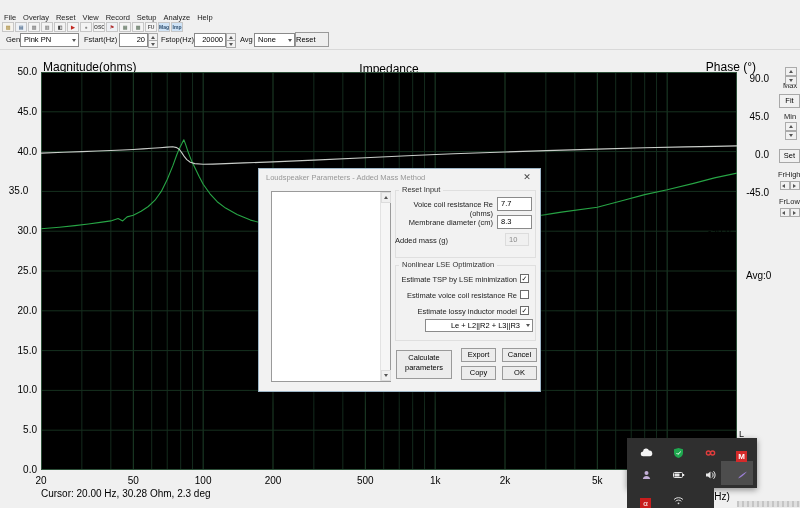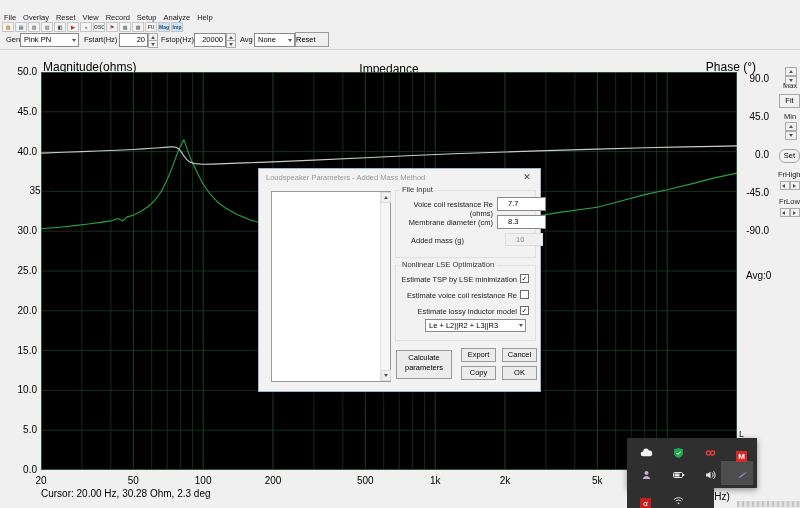--- a/index.html
+++ b/index.html
@@ -47,24 +47,24 @@
   .dialog{position:absolute;left:258px;top:146px;width:281px;height:222px;background:#f2f2f2;border:1px solid #9eb6c8;box-shadow:3px 4px 10px rgba(0,0,0,0.45);z-index:30;margin-top:22px;}
   .dlg-title{position:absolute;left:7px;top:4px;font-size:7.5px;color:#979797;}
   .dlg-close{position:absolute;right:0;top:0;width:26px;height:17px;text-align:center;font-size:9px;line-height:17px;color:#444;}
   .paramsbox{position:absolute;left:12px;top:22px;width:118px;height:189px;background:#fff;border:1px solid #9a9a9a;}
   .paramsbox pre{margin:0;padding:3px 4px;font-family:"Liberation Sans",sans-serif;font-size:7.5px;line-height:9.7px;white-space:pre;}
   .pscroll{position:absolute;right:0;top:0;bottom:0;width:9px;background:#f6f6f6;border-left:1px solid #e3e3e3;}
   .psb{position:absolute;left:0;width:8px;height:9px;background:#f0f0f0;border:1px solid #dcdcdc;}
   .gframe{position:absolute;border:1px solid #dfdfdf;}
   .glabel{position:absolute;font-size:7.5px;color:#333;background:#f2f2f2;padding:0 3px;}
   .dlabel{position:absolute;font-size:7.5px;color:#222;}
-  .dedit{position:absolute;background:#fff;border:1px solid #8a8a8a;font-size:7.5px;line-height:12px;padding:0 10px;}
+  .dedit{position:absolute;background:#fff;border:1px solid #8a8a8a;font-size:7.5px;line-height:12px;padding:0 3px;}
   .dedit.dis{background:#f0f0f0;border:1px solid #dcdcdc;color:#8a8a8a;}
   .chk{position:absolute;width:7px;height:7px;background:#fff;border:1px solid #6a6a6a;font-size:7px;line-height:7px;text-align:center;color:#111;}
-  .dcombo{position:absolute;background:#fff;border:1px solid #8a8a8a;font-size:7.5px;line-height:11px;padding:0 12px 0 3px;height:11px;}
+  .dcombo{position:absolute;background:#fff;border:1px solid #8a8a8a;font-size:7.5px;line-height:11px;padding:0 12px 0 10px;height:11px;text-align:right;}
   .dbtn{position:absolute;background:#ececec;border:1px solid #9a9a9a;font-size:7.5px;text-align:center;}
   
   .tray1{position:absolute;left:627px;top:438px;width:130px;height:50px;background:#2f2f2f;box-shadow:0 2px 6px rgba(0,0,0,.4);z-index:40;}
   .tray2{position:absolute;left:627px;top:488px;width:87px;height:20px;background:#2f2f2f;z-index:40;}
   .tcell{position:absolute;width:13px;height:12px;}
   .hicell{position:absolute;left:94px;top:23px;width:32px;height:24px;background:#4d4d4d;}
   .sq{display:inline-block;width:11px;height:11px;font-size:8px;line-height:11px;text-align:center;color:#fff;font-weight:bold;}
   .sq.red{background:#d42a2a;} .sq.red2{background:#c81d1d;font-weight:normal;}
   .smudge{position:absolute;left:737px;top:501px;width:63px;height:6px;opacity:.5;background:repeating-linear-gradient(90deg,#9a9a9a 0 2px,#cfcfcf 2px 5px);z-index:41;}
 </style>
@@ -150,33 +150,33 @@
         <rect x="0.5" y="0.5" width="695" height="397" fill="none" stroke="#2c4f38"></rect>
         <polyline points="0.0,156.8 18.4,155.2 33.9,153.6 47.4,152.0 59.2,150.4 69.8,148.9 77.1,146.5 81.7,148.9 86.1,144.9 92.3,143.3 100.1,139.3 107.3,134.5 114.0,128.2 120.3,119.4 126.2,107.5 131.8,93.9 135.8,82.8 138.4,76.4 140.9,71.6 142.8,67.7 144.6,72.4 147.0,79.6 150.4,88.4 153.8,95.5 158.0,104.3 162.2,112.2 169.0,121.8 176.2,129.7 184.6,136.1 196.1,142.5 209.5,148.1 221.4,151.2 232.0,153.6 254.5,156.8 272.9,158.4 301.8,159.2 324.3,159.2 358.2,157.6 394.2,155.2 428.1,152.8 464.0,149.6 490.4,144.9 520.4,140.1 556.3,135.3 582.8,128.2 603.7,122.6 626.2,117.8 652.6,111.4 673.5,105.9 696.0,101.1" fill="none" stroke="#27a445" stroke-width="1.1" stroke-linejoin="round"></polyline>
         <polyline points="0.0,81.1 22.5,80.3 40.9,79.6 56.4,79.0 69.8,78.5 81.7,78.0 92.3,77.5 101.9,76.9 110.7,76.3 118.8,75.7 126.2,75.1 131.8,74.7 135.8,75.6 138.4,77.5 140.9,80.9 143.4,84.7 145.8,87.6 149.3,90.2 153.8,91.6 162.2,92.3 171.8,92.1 184.6,91.6 203.0,90.9 218.5,90.4 232.0,89.9 272.9,88.1 324.3,85.7 371.7,83.5 412.5,81.8 464.0,80.0 504.9,78.6 556.3,77.1 603.7,75.8 644.5,74.9 673.5,74.4 696.0,73.9" fill="none" stroke="#c9cdc9" stroke-width="1.1" stroke-linejoin="round"></polyline>
       </svg>
   </div>
 
   <div id="ticks">
       <span class="tick" style="left: 0px; top: 66px; width: 37px; text-align: right;">50.0</span>
       <span class="tick" style="left: 0px; top: 105.8px; width: 37px; text-align: right;">45.0</span>
       <span class="tick" style="left: 0px; top: 145.6px; width: 37px; text-align: right;">40.0</span>
-      <span class="tick" style="left: 0px; top: 185.4px; width: 37px; text-align: right; margin-left: 12px;">35.0</span>
+      <span class="tick" style="left: 0px; top: 185.4px; width: 37px; text-align: center;">35.0</span>
       <span class="tick" style="left: 0px; top: 225.2px; width: 37px; text-align: right;">30.0</span>
       <span class="tick" style="left: 0px; top: 265px; width: 37px; text-align: right;">25.0</span>
       <span class="tick" style="left: 0px; top: 304.8px; width: 37px; text-align: right;">20.0</span>
       <span class="tick" style="left: 0px; top: 344.6px; width: 37px; text-align: right;">15.0</span>
       <span class="tick" style="left: 0px; top: 384.4px; width: 37px; text-align: right;">10.0</span>
       <span class="tick" style="left: 0px; top: 424.2px; width: 37px; text-align: right;">5.0</span>
       <span class="tick" style="left: 0px; top: 464px; width: 37px; text-align: right;">0.0</span>
       <span class="tick" style="left: 740px; top: 73px; width: 29px; text-align: right;">90.0</span>
       <span class="tick" style="left: 740px; top: 111px; width: 29px; text-align: right;">45.0</span>
       <span class="tick" style="left: 740px; top: 149px; width: 29px; text-align: right;">0.0</span>
       <span class="tick" style="left: 740px; top: 187px; width: 29px; text-align: right;">-45.0</span>
-      <span class="tick" style="left: 740px; top: 225px; width: 29px; text-align: right;">-90.0</span>
+      <span class="tick" style="left: 708px; top: 225px; width: 29px; text-align: left;">-90.0</span>
       <span class="tick" style="left: 41px; top: 475px; transform: translateX(-50%);">20</span>
       <span class="tick" style="left: 133.322px; top: 475px; transform: translateX(-50%);">50</span>
       <span class="tick" style="left: 203.161px; top: 475px; transform: translateX(-50%);">100</span>
       <span class="tick" style="left: 273px; top: 475px; transform: translateX(-50%);">200</span>
       <span class="tick" style="left: 365.322px; top: 475px; transform: translateX(-50%);">500</span>
       <span class="tick" style="left: 435.161px; top: 475px; transform: translateX(-50%);">1k</span>
       <span class="tick" style="left: 505px; top: 475px; transform: translateX(-50%);">2k</span>
       <span class="tick" style="left: 597.322px; top: 475px; transform: translateX(-50%);">5k</span>
       <span class="tick" style="left: 667.161px; top: 475px; transform: translateX(-50%);">10k</span>
       <span class="tick" style="left: 737px; top: 475px; transform: translateX(-50%);">20k</span>
@@ -198,21 +198,21 @@
       <i class="tri-dn" style="left:2.5px;top:2px;"></i>
     </span>
   <span class="rp-btn" style="left:779px;top:94px;width:19px;height:12px;">Fit</span>
   <span class="rp-label" style="left:784px;top:112px;">Min</span>
   <span class="rp-sbtn" style="left:785px;top:122px;">
       <i class="tri-up" style="left:2.5px;top:2px;"></i>
     </span>
   <span class="rp-sbtn" style="left:785px;top:131px;">
       <i class="tri-dn" style="left:2.5px;top:2px;"></i>
     </span>
-  <span class="rp-btn" style="left:779px;top:149px;width:19px;height:12px;border-radius:6px;">Set</span>
+  <span class="rp-btn" style="left:779px;top:149px;width:19px;height:12px;">Set</span>
   <span class="rp-label" style="left:778px;top:170px;">FrHigh</span>
   <span class="rp-sbtn" style="left:780px;top:181px;width:8px;">
       <i class="tri-lf"></i>
     </span>
   <span class="rp-sbtn" style="left:790px;top:181px;width:8px;">
       <i class="tri-rt"></i>
     </span>
   <span class="rp-label" style="left:779px;top:197px;">FrLow</span>
   <span class="rp-sbtn" style="left:780px;top:208px;width:8px;">
       <i class="tri-lf"></i>
@@ -230,27 +230,27 @@
       <div class="pscroll">
         <span class="psb" style="top:0;">
             <i class="tri-up" style="left:1.5px;top:2.5px;"></i>
           </span>
         <span class="psb" style="bottom:0;">
             <i class="tri-dn" style="left:1.5px;top:2.5px;"></i>
           </span>
       </div>
     </div>
     <div class="gframe" style="left:136px;top:21px;width:139px;height:66px;"></div>
-    <span class="glabel" style="left:140px;top:16px;">File Input</span>
+    <span class="glabel" style="left:140px;top:16px;">Reset Input</span>
     <div id="ui-rows">
         <span class="dlabel" style="top: 31px; left: 134px; width: 100px; text-align: right;">Voice coil resistance Re (ohms)</span>
         <span class="dedit" style="top: 28px; left: 238px; width: 27px;">7.7</span>
         <span class="dlabel" style="top: 49px; left: 134px; width: 100px; text-align: right;">Membrane diameter (cm)</span>
         <span class="dedit" style="top: 46px; left: 238px; width: 27px;">8.3</span>
-        <span class="dlabel" style="top: 67px; left: 152px;">Added mass (g)</span>
+        <span class="dlabel" style="top: 67px; left: 136px;">Added mass (g)</span>
         <span class="dedit dis" style="top: 64px; left: 246px; width: 16px; height: 11px; line-height: 11px;">10</span>
       </div>
     <div class="gframe" style="left:136px;top:96px;width:139px;height:74px;"></div>
     <span class="glabel" style="left:140px;top:91px;">Nonlinear LSE Optimization</span>
     <div id="lse-checks">
         <span class="dlabel" style="left: 134px; top: 106px; width: 124px; text-align: right;">Estimate TSP by LSE minimization</span>
         <span class="chk" style="left: 261px; top: 105px;">✓</span>
         <span class="dlabel" style="left: 134px; top: 122px; width: 124px; text-align: right;">Estimate voice coil resistance Re</span>
         <span class="chk" style="left: 261px; top: 121px;"></span>
         <span class="dlabel" style="left: 134px; top: 138px; width: 124px; text-align: right;">Estimate lossy inductor model</span>

